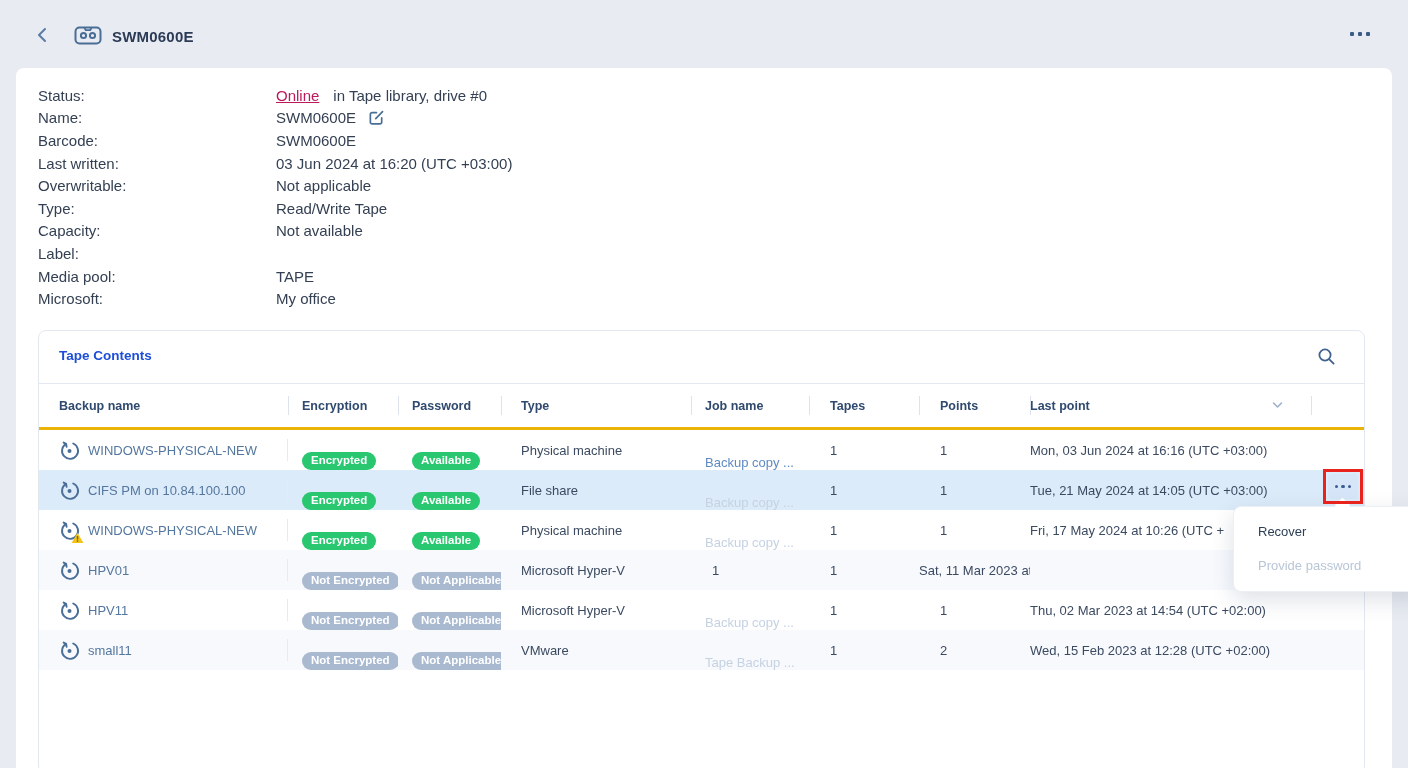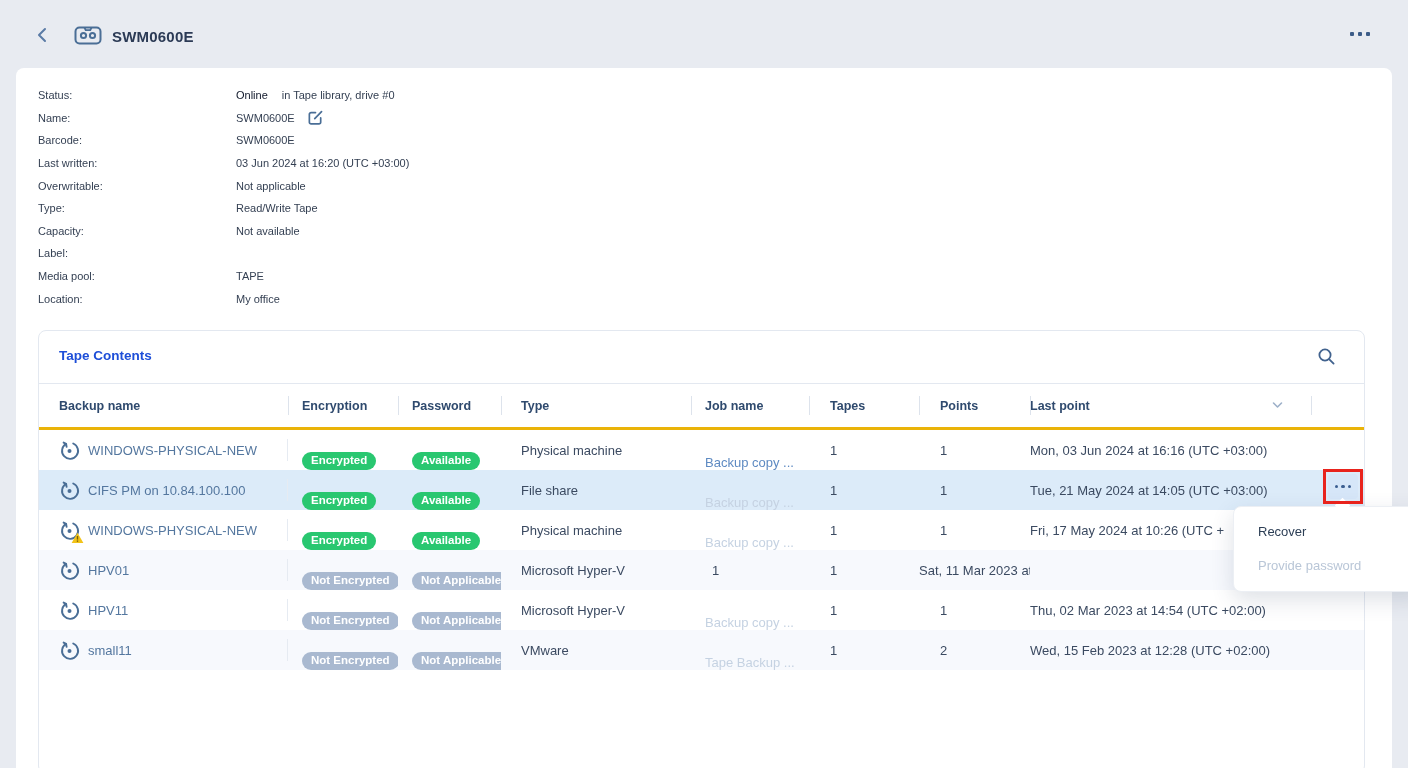--- a/index.html
+++ b/index.html
@@ -13,24 +13,24 @@
   .topbar{position:absolute;left:0;top:0;width:100%;height:68px;}
   .back-btn{position:absolute;left:34px;top:26px;width:18px;height:18px;cursor:pointer;}
   .tape-ic{position:absolute;left:74px;top:24px;}
   .page-title{position:absolute;left:112px;top:28px;font-size:15px;font-weight:bold;color:#2b3a55;letter-spacing:.2px;}
   .more-dots{position:absolute;right:38px;top:32px;display:flex;gap:4px;cursor:pointer;}
   .more-dots i{width:4px;height:4px;border-radius:1px;background:#3c5c88;display:block;}
   
   .card{position:absolute;left:16px;right:16px;top:68px;bottom:0;background:#fff;border-radius:8px 8px 0 0;overflow:hidden;}
   
   .details{position:absolute;left:22px;top:16px;}
-  .drow{display:flex;height:22.6px;align-items:center;font-size:11px;color:#333f52;}
+  .drow{display:flex;height:22.6px;align-items:center;font-size:15px;color:#333f52;gap:40px;}
   .dlabel{width:198px;flex:none;}
   .dvalue{display:flex;align-items:center;gap:14px;color:#333f52;}
-  .online{color:#0f172a;}
+  .online{color:#be185d;text-decoration:underline;}
   .edit-ic{cursor:pointer;display:inline-flex;margin-left:-2px;}
   
   .tcard{position:absolute;left:22px;top:262px;width:1327px;bottom:-6px;background:#fff;border:1px solid #e3e8f0;border-radius:8px;box-sizing:border-box;}
   .tc-titlebar{position:relative;height:52px;border-bottom:1px solid #e3e8f0;}
   .tc-title{position:absolute;left:20px;top:17px;font-size:13.5px;font-weight:bold;color:#1d4ed8;}
   .search-ic{position:absolute;right:28px;top:16px;cursor:pointer;}
   
   .grid{display:grid;grid-template-columns:249px 110px 103px 190px 118px 110px 111px 281px 1fr;align-items:center;}
   .thead{height:43px;border-bottom:3px solid #eab308;}
   .thead .hcell{position:relative;font-size:12.5px;font-weight:bold;color:#2f4a6e;height:100%;display:flex;align-items:center;}
@@ -147,21 +147,21 @@
           <span></span>
         </div>
     </div>
     <div class="drow">
       <div class="dlabel">Media pool:</div>
       <div class="dvalue">
           <span>TAPE</span>
         </div>
     </div>
     <div class="drow">
-      <div class="dlabel">Location:</div>
+      <div class="dlabel">Microsoft:</div>
       <div class="dvalue">
           <span>My office</span>
         </div>
     </div>
   </div>
 
   <div class="tcard">
     <div class="tc-titlebar">
       <span class="tc-title">Tape Contents</span>
       <span class="search-ic">

